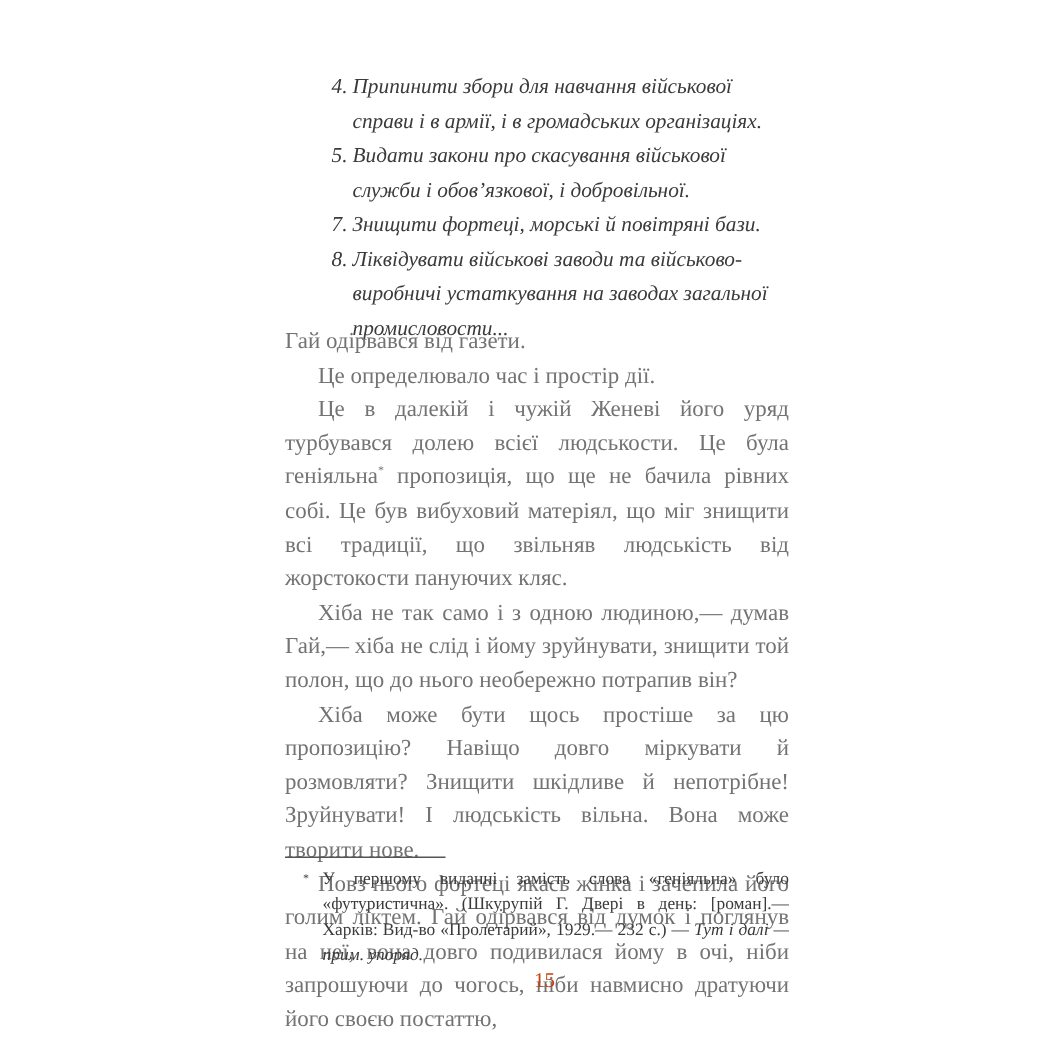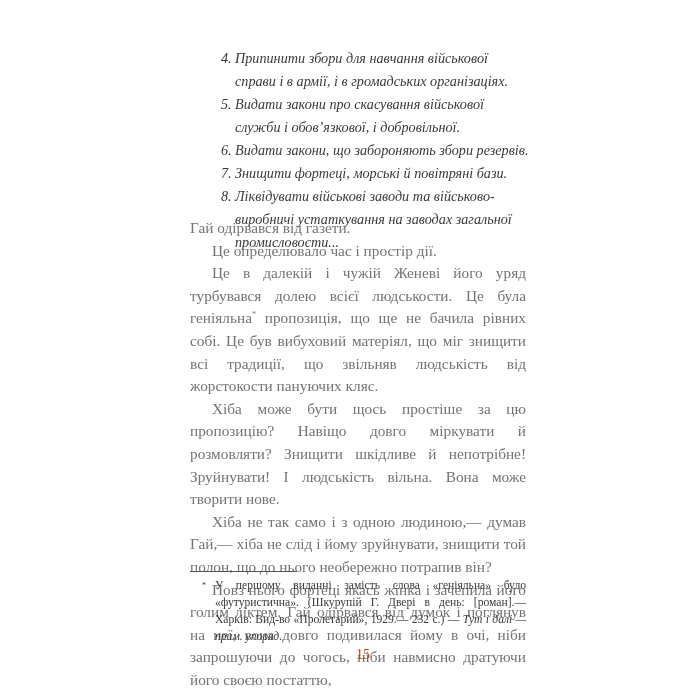--- a/index.html
+++ b/index.html
@@ -43,31 +43,30 @@
     }
   </style>
 </head>
 <body>
 
 <div class="page">
 
   <ul class="quote-list">
     <li><span class="num">4.</span><span>Припинити збори для навчання військової справи і в армії, і в громадських організаціях.</span></li>
     <li><span class="num">5.</span><span>Видати закони про скасування військової служби і обов’язкової, і добровільної.</span></li>
-    <li><span class="num">6.</span><span>Видати закони, що забороняють збори резервів.</span></li>
     <li><span class="num">7.</span><span>Знищити фортеці, морські й повітряні бази.</span></li>
     <li><span class="num">8.</span><span>Ліквідувати військові заводи та військово-виробничі устаткування на заводах загальної промисловости...</span></li>
   </ul>
 
   <div class="body-text">
     <p>Гай одірвався від газети.</p>
     <p class="indent">Це определювало час і простір дії.</p>
     <p class="indent"><span>Це в далекій і чужій Женеві його уряд турбувався долею всієї людськости. Це була геніяльна</span><sup class="fnref">*</sup><span> пропозиція, що ще не бачила рівних собі. Це був вибуховий матеріял, що міг знищити всі традиції, що звільняв людськість від жорстокости пануючих кляс.</span></p>
+    <p class="indent">Хіба не так само і з одною людиною,— думав Гай,— хіба не слід і йому зруйнувати, знищити той полон, що до нього необережно потрапив він?</p>
     <p class="indent">Хіба може бути щось простіше за цю пропозицію? Навіщо довго міркувати й розмовляти? Знищити шкідливе й непотрібне! Зруйнувати! І людськість вільна. Вона може творити нове.</p>
-    <p class="indent">Хіба не так само і з одною людиною,— думав Гай,— хіба не слід і йому зруйнувати, знищити той полон, що до нього необережно потрапив він?</p>
     <p class="indent">Повз нього фортеці якась жінка і зачепила його голим ліктем. Гай одірвався від думок і поглянув на неї, вона довго подивилася йому в очі, ніби запрошуючи до чогось, ніби навмисно дратуючи його своєю постаттю,</p>
   </div>
 
   <div class="fn-rule"></div>
 
   <div class="footnote">
     <span class="fn-mark">*</span>
     <div class="fn-body"><span>У першому виданні замість слова «геніяльна» було «футуристична». (Шкурупій Г. Двері в день: [роман].— Харків: Вид-во «Пролетарий», 1929.— 232 с.) — </span><i>Тут і далі — прим. упоряд.</i></div>
   </div>
 

